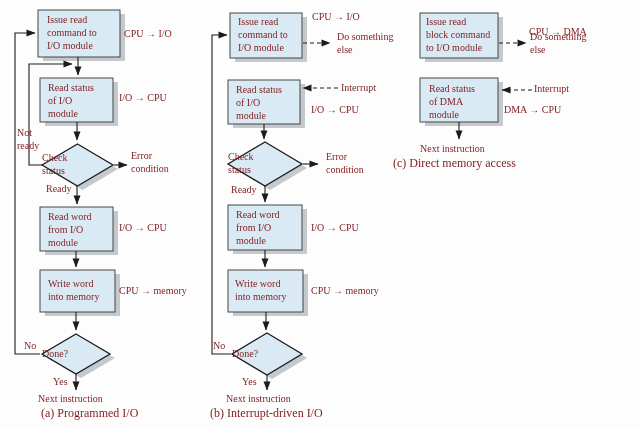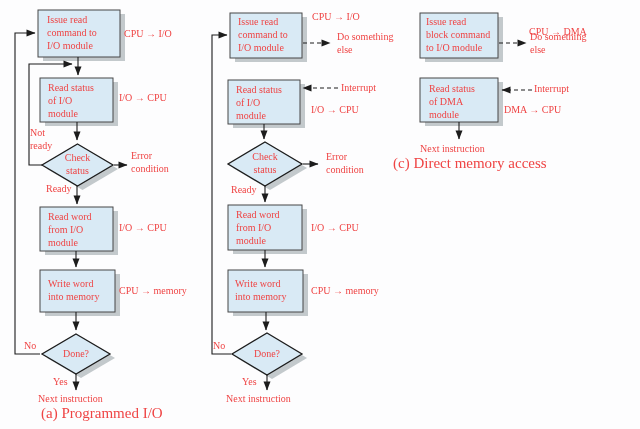--- a/index.html
+++ b/index.html
@@ -1,26 +1,26 @@
 <!DOCTYPE html>
 <html><head>
 <meta charset="utf-8">
 <style>
   html,body { margin:0; padding:0; background:#ffffff; }
   .canvas {
     position:relative; width:640px; height:429px;
     background:#fdfdfe; overflow:hidden;
     font-family:"Liberation Serif","DejaVu Serif",serif;
-    color:#ef4444;
+    color:#7f1d1d;
   }
   .canvas svg { position:absolute; left:0; top:0; }
   .t { position:absolute; font-size:10px; line-height:12.8px; white-space:pre-line; }
   .bx { line-height:13px; }
-  .ctr { text-align:center; }
-  .cap { font-size:15px;text-align:center; }
+  .ctr { text-align:left; }
+  .cap { font-size:12px;text-align:center; }
   .shadow { fill:#c3c9cc; stroke:none; }
   .pbox { fill:#d9eaf5; stroke:#474747; stroke-width:1; }
   .dia  { fill:#d9eaf5; stroke:#1c1c1c; stroke-width:1.3; }
   .fl   { fill:none; stroke:#1c1c1c; stroke-width:1.1; marker-end:url(#ah); }
   .dash { stroke-dasharray:4 3; }
 </style>
 </head>
 <body>
 
 <div class="canvas">
@@ -120,21 +120,21 @@
   </svg>
 
   <div class="t bx" style="left:47px; top:13px;">Issue read
 command to
 I/O module</div>
   <div class="t" style="left:124px; top:28px;">CPU → I/O</div>
   <div class="t bx" style="left:48px; top:81px;">Read status
 of I/O
 module</div>
   <div class="t" style="left:119px; top:92px;">I/O → CPU</div>
-  <div class="t" style="left:30px; top:127px;">Not
+  <div class="t" style="left:17px; top:127px;">Not
 ready</div>
   <div class="t ctr" style="left:42px; top:152px; width:71px;">Check
 status</div>
   <div class="t" style="left:131px; top:150px;">Error
 condition</div>
   <div class="t" style="left:46px; top:183px;">Ready</div>
   <div class="t bx" style="left:48px; top:210px;">Read word
 from I/O
 module</div>
   <div class="t" style="left:119px; top:222px;">I/O → CPU</div>
@@ -167,20 +167,21 @@
 from I/O
 module</div>
   <div class="t" style="left:311px; top:222px;">I/O → CPU</div>
   <div class="t bx" style="left:235px; top:277px;">Write word
 into memory</div>
   <div class="t" style="left:311px; top:285px;">CPU → memory</div>
   <div class="t ctr" style="left:232px; top:348px; width:70px;">Done?</div>
   <div class="t" style="left:213px; top:340px;">No</div>
   <div class="t" style="left:242px; top:376px;">Yes</div>
   <div class="t" style="left:226px; top:393px;">Next instruction</div>
+  <div class="t cap" style="left:210px; top:407px;">(b) Interrupt-driven I/O</div>
 
   <div class="t bx" style="left:426px; top:15px;">Issue read
 block command
 to I/O module</div>
   <div class="t" style="left:505px; top:26px;margin-left:24px;">CPU → DMA</div>
   <div class="t" style="left:530px; top:31px;">Do something
 else</div>
   <div class="t bx" style="left:429px; top:82px;">Read status
 of DMA
 module</div>

